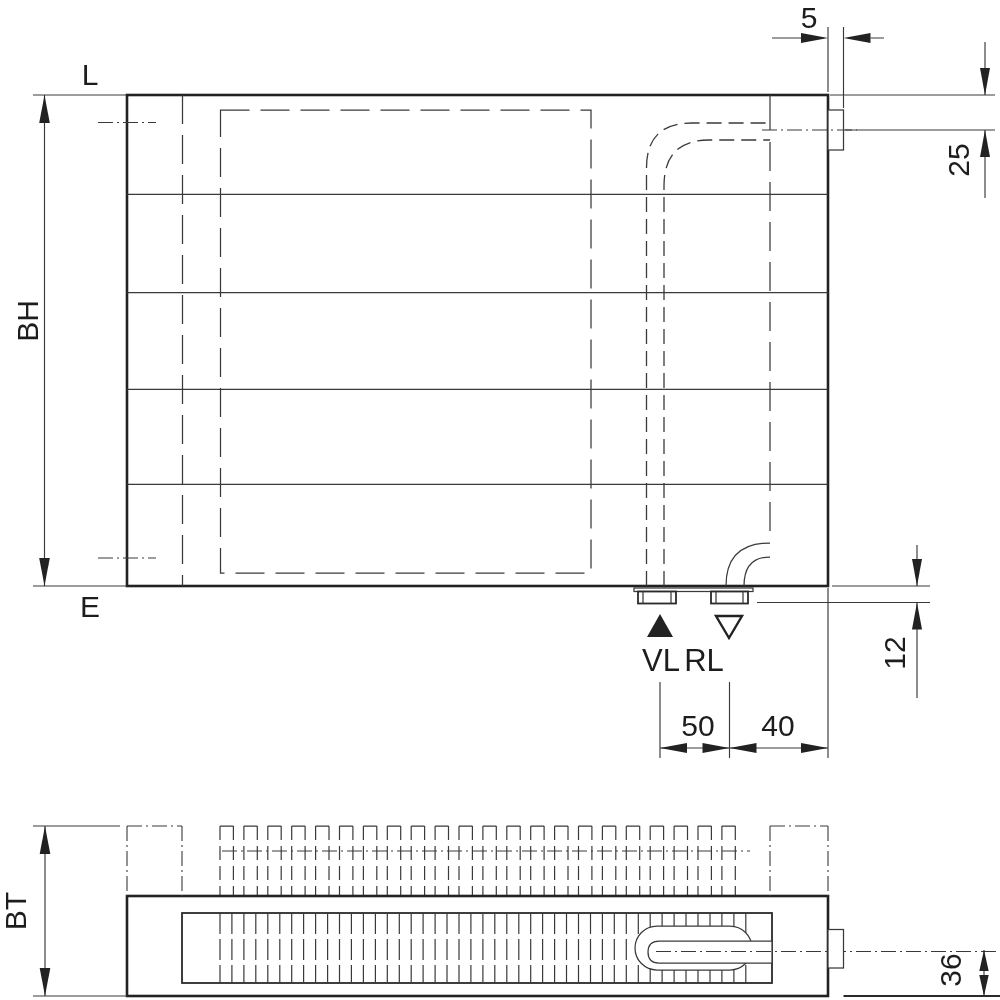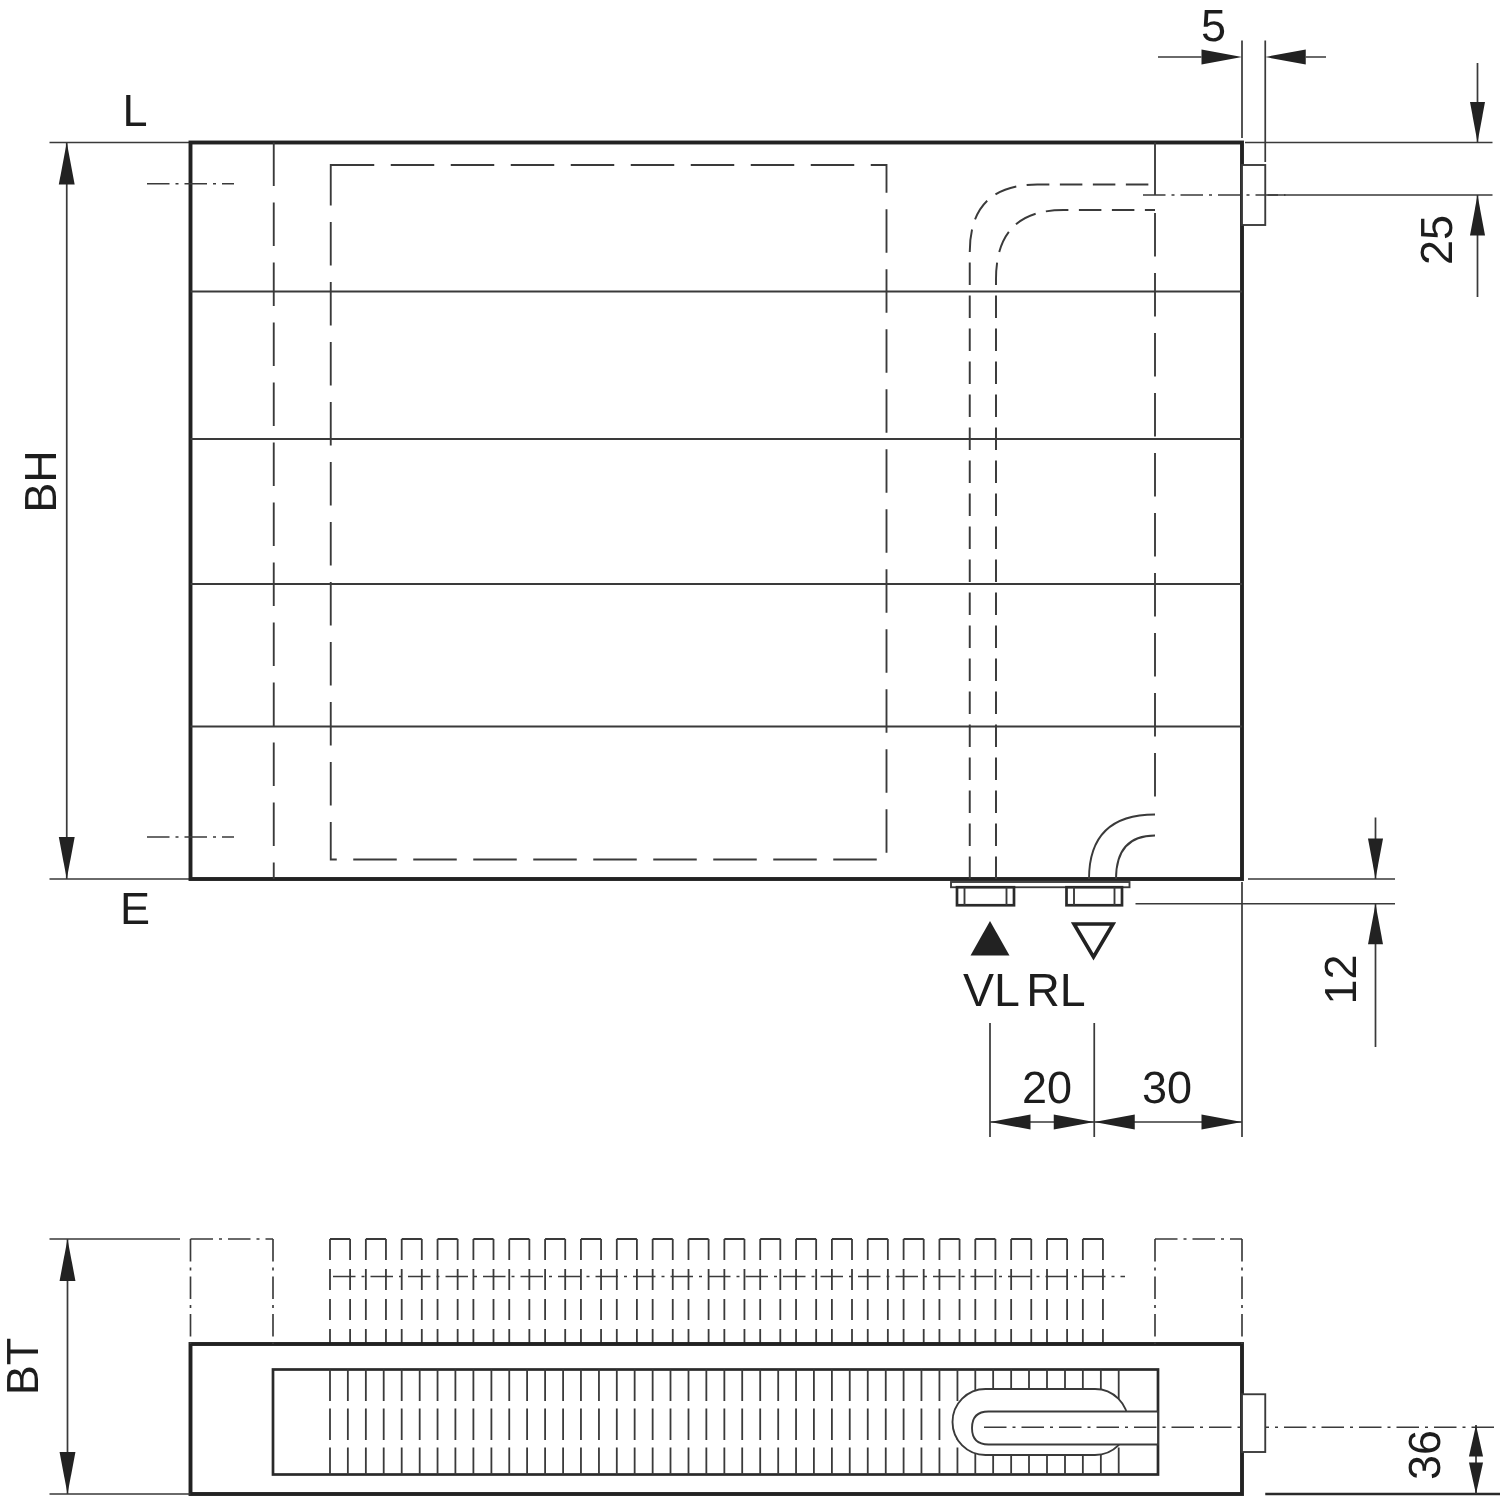--- a/index.html
+++ b/index.html
@@ -123,19 +123,19 @@
   </g>
 </svg>
 
 <div class="lbl" style="left:90px;top:75px">L</div>
 <div class="lbl v" style="left:28px;top:321px">BH</div>
 <div class="lbl" style="left:90px;top:607px">E</div>
 <div class="lbl" style="left:809px;top:18px">5</div>
 <div class="lbl v" style="left:959px;top:160px">25</div>
 <div class="lbl conn" style="left:661px;top:660px">VL</div>
 <div class="lbl conn" style="left:704px;top:660px">RL</div>
-<div class="lbl" style="left:698px;top:726px">20</div>
-<div class="lbl" style="left:778px;top:726px">30</div>
+<div class="lbl" style="left:698px;top:726px">50</div>
+<div class="lbl" style="left:778px;top:726px">40</div>
 <div class="lbl v" style="left:895px;top:653px">12</div>
 <div class="lbl v" style="left:16px;top:911px">BT</div>
 <div class="lbl v" style="left:951px;top:970px">36</div>
 
 </div>
 
 </body></html>

